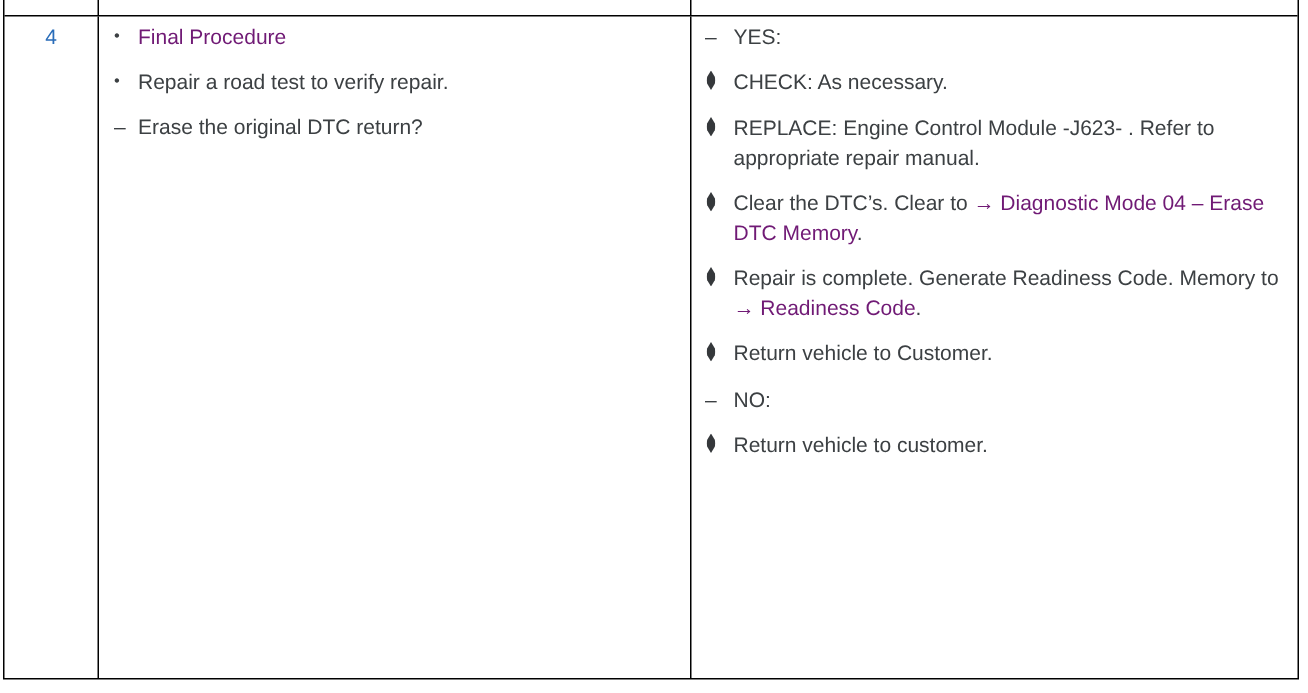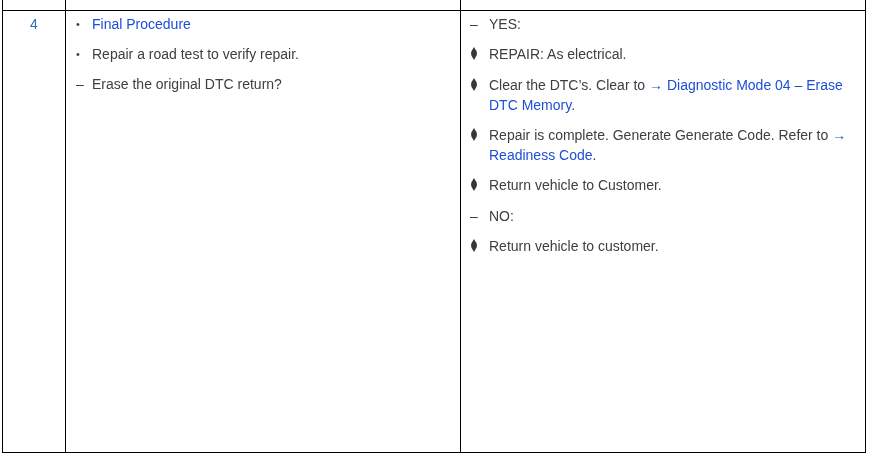--- a/index.html
+++ b/index.html
@@ -54,21 +54,21 @@
   .diamond {
     display: inline-block;
     width: 6px;
     height: 13px;
     background: #35383b;
     clip-path: polygon(50% 0%, 92% 32%, 100% 50%, 92% 68%, 50% 100%, 8% 68%, 0% 50%, 8% 32%);
     margin-top: 3px;
     margin-left: 1px;
   }
   .txt { flex: 1; }
-  a.lnk { color: #1d4ed8; text-decoration: none; cursor: pointer; }
+  a.lnk { color: #701a75; text-decoration: none; cursor: pointer; }
 </style>
 </head>
 <body>
 
 <div class="page">
   <div class="tbl">
 
     <div class="row row-prev">
       <div class="c-step"></div>
       <div class="c-proc"></div>
@@ -96,29 +96,33 @@
         </div>
       </div>
 
       <div class="c-res">
         <div class="li">
           <span class="mk">–</span>
           <span class="txt">YES:</span>
         </div>
         <div class="li">
           <span class="mk"><span class="diamond"></span></span>
-          <span class="txt">REPAIR: As electrical.</span>
+          <span class="txt">CHECK: As necessary.</span>
+        </div>
+        <div class="li">
+          <span class="mk"><span class="diamond"></span></span>
+          <span class="txt">REPLACE: Engine Control Module -J623- . Refer to appropriate repair manual.</span>
         </div>
         <div class="li">
           <span class="mk"><span class="diamond"></span></span>
           <span class="txt"><span>Clear the DTC’s. Clear to </span><a class="lnk">→ Diagnostic Mode 04 – Erase DTC Memory</a><span>.</span></span>
         </div>
         <div class="li">
           <span class="mk"><span class="diamond"></span></span>
-          <span class="txt"><span>Repair is complete. Generate Generate Code. Refer to </span><a class="lnk">→ Readiness Code</a><span>.</span></span>
+          <span class="txt"><span>Repair is complete. Generate Readiness Code. Memory to </span><a class="lnk">→ Readiness Code</a><span>.</span></span>
         </div>
         <div class="li">
           <span class="mk"><span class="diamond"></span></span>
           <span class="txt">Return vehicle to Customer.</span>
         </div>
         <div class="li">
           <span class="mk">–</span>
           <span class="txt">NO:</span>
         </div>
         <div class="li">

